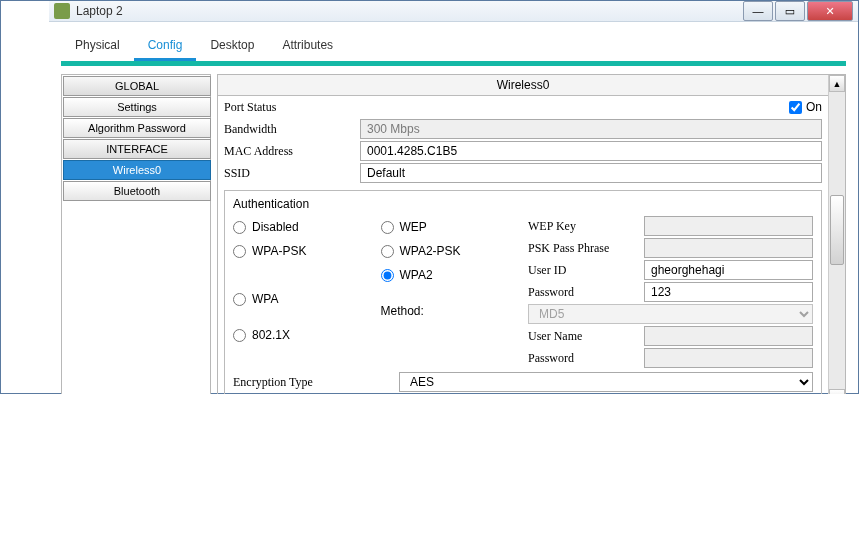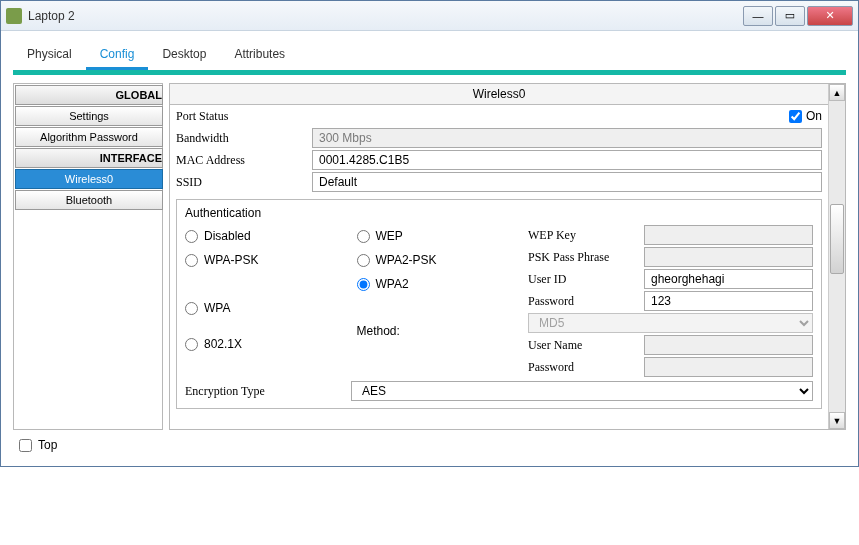--- a/index.html
+++ b/index.html
@@ -1,31 +1,31 @@
 <!DOCTYPE html>
 <html><head>
 <meta charset="utf-8">
 <style>
   * { box-sizing: border-box; margin: 0; padding: 0; font-family: Arial, sans-serif; font-size: 12px; }
   body { background: #fff; }
-  .window { width: 859px; height: 467px; border: 1px solid #5a7aa0; background: #fff; display: flex; flex-direction: column; }
+  .window { width: 859px; height: 394px; border: 1px solid #5a7aa0; background: #fff; display: flex; flex-direction: column; padding-left: 48px; }
   .titlebar { height: 30px; background: linear-gradient(to bottom, #f5f8fb, #e6edf5); display: flex; align-items: center; padding: 0 5px; border-bottom: 1px solid #c8d4e0; }
   .titlebar .icon { width: 16px; height: 16px; background: #7a9c4a; border-radius: 2px; margin-right: 6px; }
   .titlebar .title { flex: 1; color: #333; }
   .winbtns { display: flex; gap: 0; }
   .winbtn { width: 30px; height: 20px; border: 1px solid #8a9ab0; background: linear-gradient(to bottom, #f2f6fa, #d8e2ec); display: flex; align-items: center; justify-content: center; cursor: pointer; border-radius: 2px; margin-left: 2px; font-size: 11px; }
   .winbtn.close { background: linear-gradient(to bottom, #e78, #c84545); color: #fff; width: 46px; }
   .content { flex: 1; padding: 10px 12px 6px 12px; display: flex; flex-direction: column; }
   .tabs { display: flex; border-bottom: 5px solid #14b8a6; }
   .tab { padding: 6px 14px; cursor: pointer; color: #333; border-bottom: 3px solid transparent; }
   .tab.active { color: #1a8fd6; border-bottom: 3px solid #1a8fd6; }
   .body { flex: 1; display: flex; margin-top: 8px; gap: 6px; overflow: hidden; }
   .sidebar { width: 150px; border: 1px solid #b8b8b8; background: #fff; }
   .sb-btn { display: block; width: 100%; text-align: center; padding: 3px 0; border: 1px solid #999; margin: 1px; background: linear-gradient(to bottom, #fff, #e6e6e6); cursor: pointer; font-size: 11px; }
-  .sb-hdr { font-weight: bold; background: linear-gradient(to bottom, #f8f8f8, #ddd); text-align: right; }
+  .sb-hdr { font-weight: normal; background: linear-gradient(to bottom, #f8f8f8, #ddd); }
   .sb-sel { background: #2a8cd6; color: #fff; border-color: #1a6ca6; }
   .main { flex: 1; border: 1px solid #b8b8b8; display: flex; }
   .form-scroll { flex: 1; overflow: hidden; position: relative; }
   .form-inner { padding: 0 6px 6px 6px; }
   .section-title { text-align: center; padding: 3px; border-bottom: 1px solid #bbb; background: #f4f4f4; }
   .row { display: flex; align-items: center; min-height: 22px; padding: 1px 0; gap: 6px; }
   .row .lbl { width: 130px; font-family: Liberation Serif, serif; }
   .row .inp { flex: 1; height: 20px; border: 1px solid #aaa; padding: 1px 6px; font-size: 12px; }
   .row .inp.dis { background: #efefef; color: #7a7a7a; }
   .chk { display: inline-block; }
@@ -134,21 +134,21 @@
                       <span>WEP</span>
                     </div>
                   <div class="auth-item">
                       <input type="radio" name="auth" class="radio" style="">
                       <span>WPA2-PSK</span>
                     </div>
                   <div class="auth-item" style="">
                       <input type="radio" name="auth" class="radio" checked="" style="">
                       <span>WPA2</span>
                     </div>
-                  <div class="auth-item" style="margin-top:23px">
+                  <div class="auth-item" style="margin-top:12px">
                       <span>Method:</span>
                     </div>
                 </div>
                 <div class="kv-col">
                   <div class="row">
                       <span class="lbl">WEP Key</span>
                       <input class="inp dis" disabled="" style="">
                     </div>
                   <div class="row">
                       <span class="lbl">PSK Pass Phrase</span>

